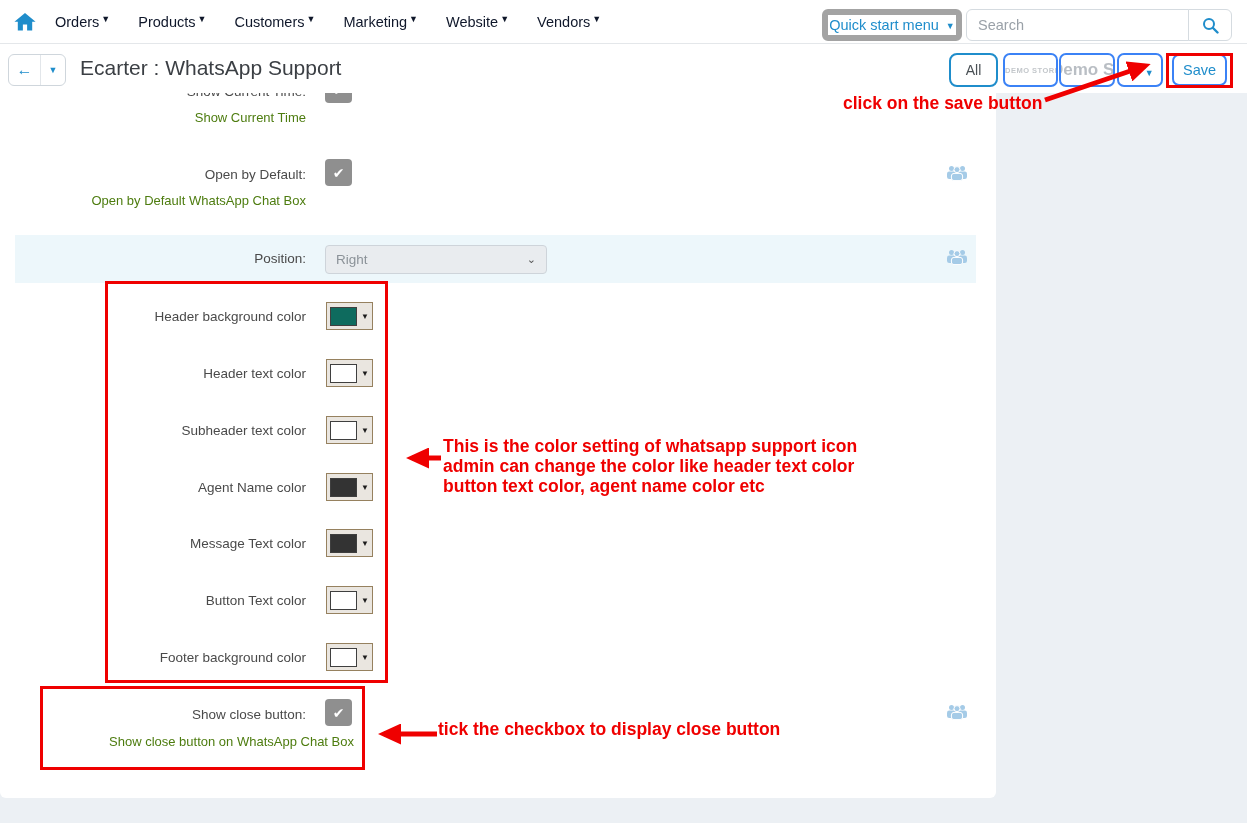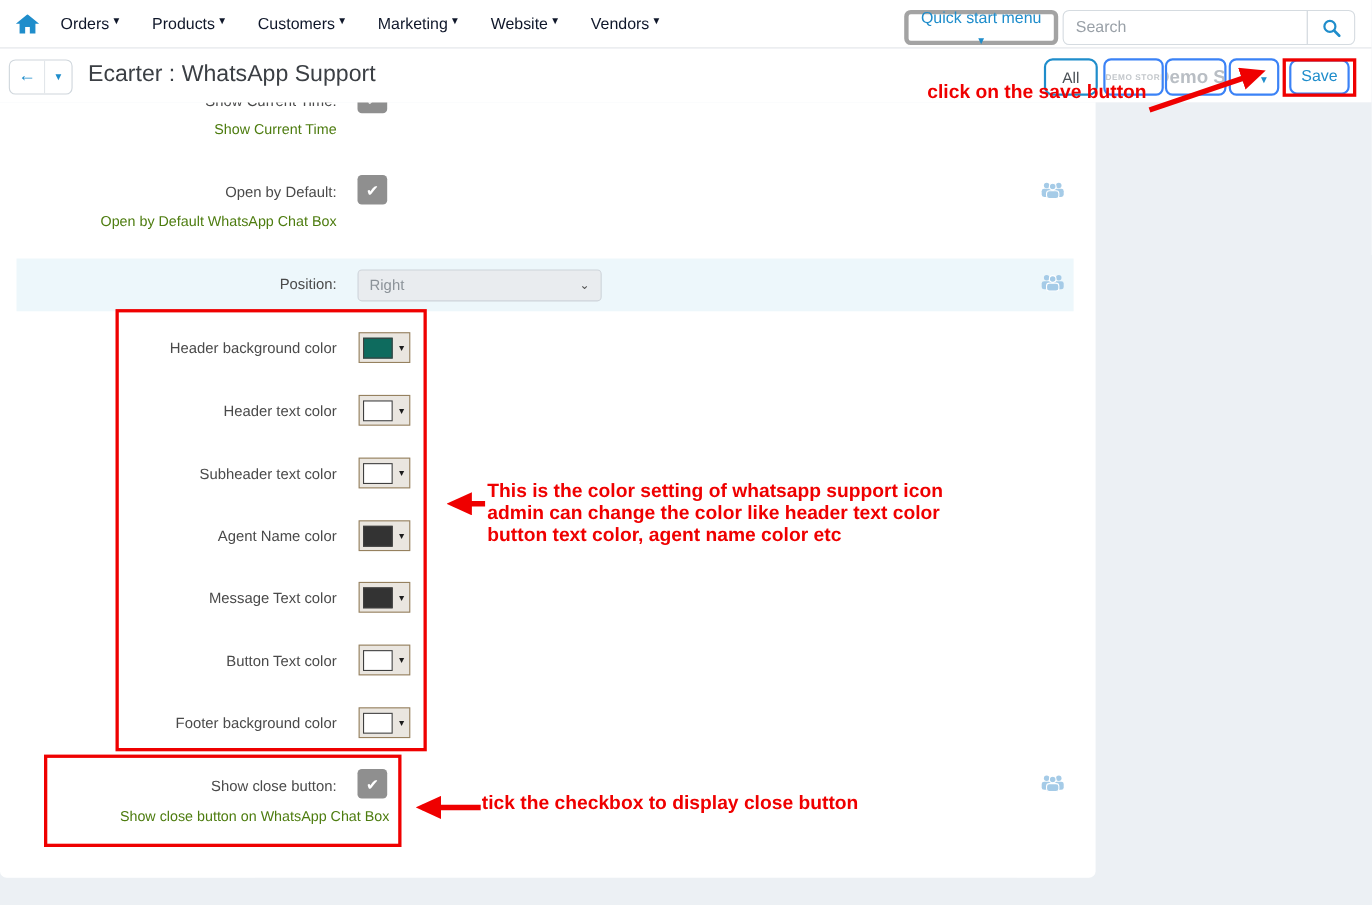--- a/index.html
+++ b/index.html
@@ -5,21 +5,21 @@
   * { margin:0; padding:0; box-sizing:border-box; }
   html,body { width:1247px; height:823px; }
   body { font-family:"Liberation Sans", sans-serif; background:#ecf0f4; position:relative; overflow:hidden; }
 
   
   .navbar { position:absolute; left:0; top:0; width:1247px; height:44px; background:#fff; border-bottom:1px solid #e4e7ea; z-index:20; }
   .home-btn { position:absolute; left:14px; top:13px; width:22px; height:18px; cursor:pointer; }
   .nav-items { position:absolute; left:55px; top:0; height:44px; display:flex; align-items:center; gap:28px; }
   .nav-item { color:#0f172a; font-size:14.5px; display:inline-flex; gap:2px; cursor:pointer; }
   .caret { font-size:9px; line-height:1; transform:translateY(1px); }
-  .quick-btn { position:absolute; left:822px; top:9px; width:140px; height:32px; border:4px solid #a3a3a3; border-radius:6px; background:#fff; color:#1f8dcb; font-size:14.5px; display:flex; align-items:center; justify-content:center; gap:7px; cursor:pointer;flex-direction:column; }
+  .quick-btn { position:absolute; left:822px; top:9px; width:140px; height:32px; border:6px solid #a3a3a3; border-radius:6px; background:#fff; color:#1f8dcb; font-size:14.5px; display:flex; align-items:center; justify-content:center; gap:7px; cursor:pointer; }
   .search-input { position:absolute; left:966px; top:9px; width:223px; height:32px; border:1px solid #d5dbe0; border-radius:6px 0 0 6px; padding:0 11px; font-size:14.5px; color:#495057; background:#fff; outline:none; }
   .search-input::placeholder { color:#9aa1a8; }
   .search-btn { position:absolute; left:1188px; top:9px; width:44px; height:32px; border:1px solid #d5dbe0; border-radius:0 6px 6px 0; background:#fff; display:flex; align-items:center; justify-content:center; cursor:pointer; }
 
   
   .titlebar { position:absolute; left:0; top:44px; width:1247px; height:49px; background:#fff; z-index:15; }
   .back-group { position:absolute; left:8px; top:10px; height:32px; display:flex; border:1px solid #cfd6dc; border-radius:6px; overflow:hidden; background:#fff; }
   .back-main { width:32px; height:100%; display:flex; align-items:center; justify-content:center; color:#1f8dcb; font-size:16px; font-weight:bold; border-right:1px solid #e2e6ea; cursor:pointer; }
   .back-caret { width:24px; height:100%; display:flex; align-items:center; justify-content:center; color:#1f8dcb; font-size:9px; cursor:pointer; }
   .page-title { position:absolute; left:80px; top:12px; font-size:21px; color:#3b3f44; }
@@ -222,21 +222,21 @@
       <circle cx="11" cy="4.6" r="3" stroke="#ffffff" stroke-width="1"></circle>
       <rect x="5.4" y="8.4" width="11.2" height="7.2" rx="2.6" stroke="#ffffff" stroke-width="1"></rect>
     </g>
   </svg>
 </div>
 
 <div class="red-box" style="left:1166px; top:53px; width:67px; height:35px;"></div>
 <div class="red-box" style="left:105px; top:281px; width:283px; height:402px;"></div>
 <div class="red-box" style="left:40px; top:686px; width:325px; height:84px;"></div>
 
-<div class="ann" style="left:843px; top:73px;">click on the save button</div>
+<div class="ann" style="left:843px; top:93px;">click on the save button</div>
 <div class="ann" style="left:443px; top:436px;">
   <div>This is the color setting of whatsapp support icon</div>
   <div>admin can change the color like header text color</div>
   <div>button text color, agent name color etc</div>
 </div>
 <div class="ann" style="left:438px; top:719px;">tick the checkbox to display close button</div>
 
 <svg id="arrow-overlay">
   <defs>
     <marker id="ah" markerWidth="4.6" markerHeight="4.2" refX="3.4" refY="2.1" orient="auto">

